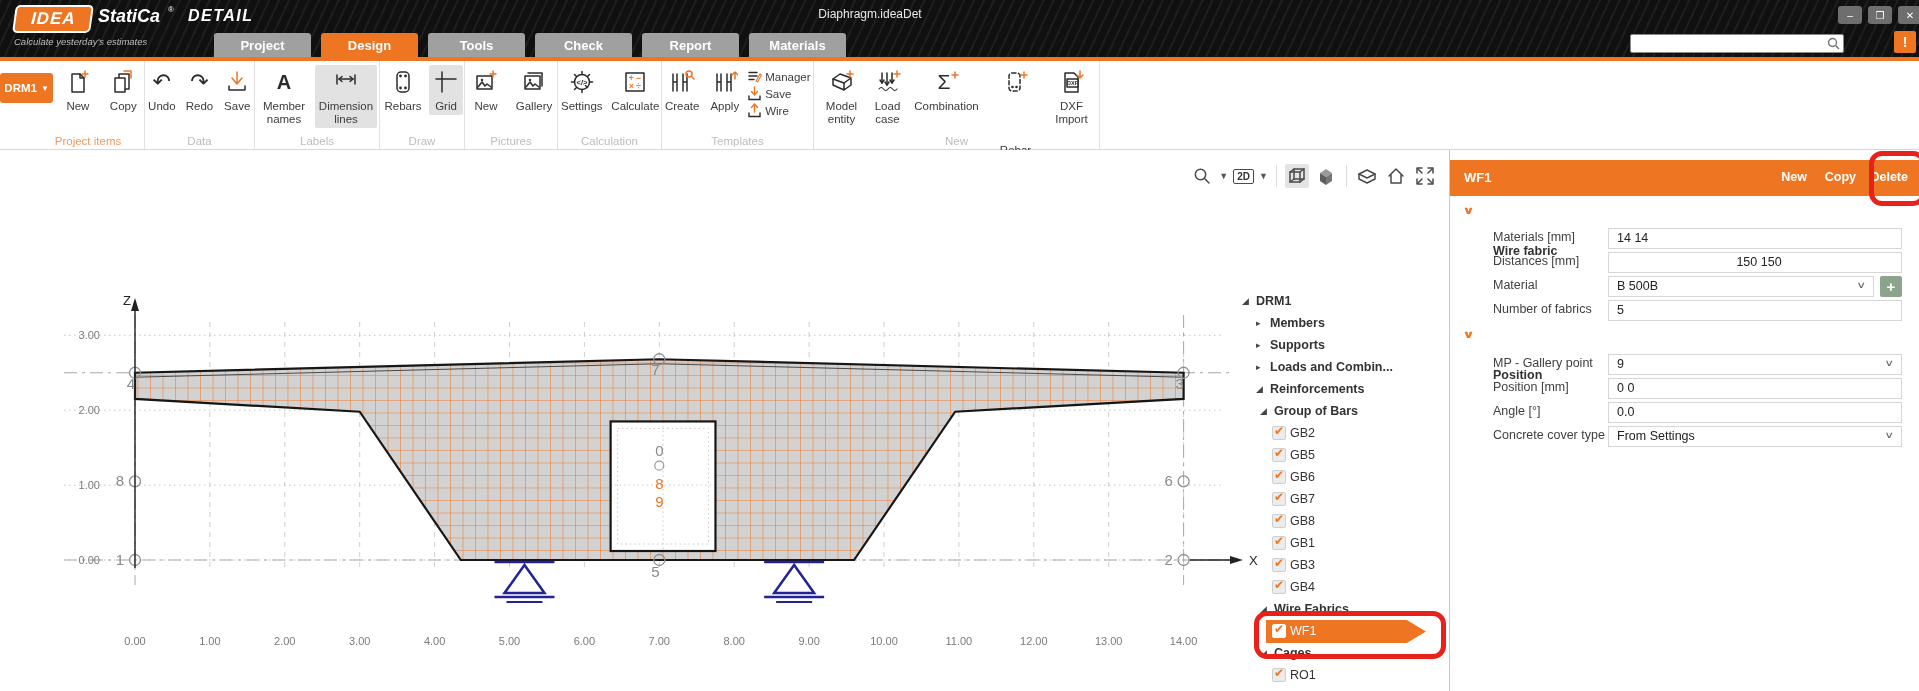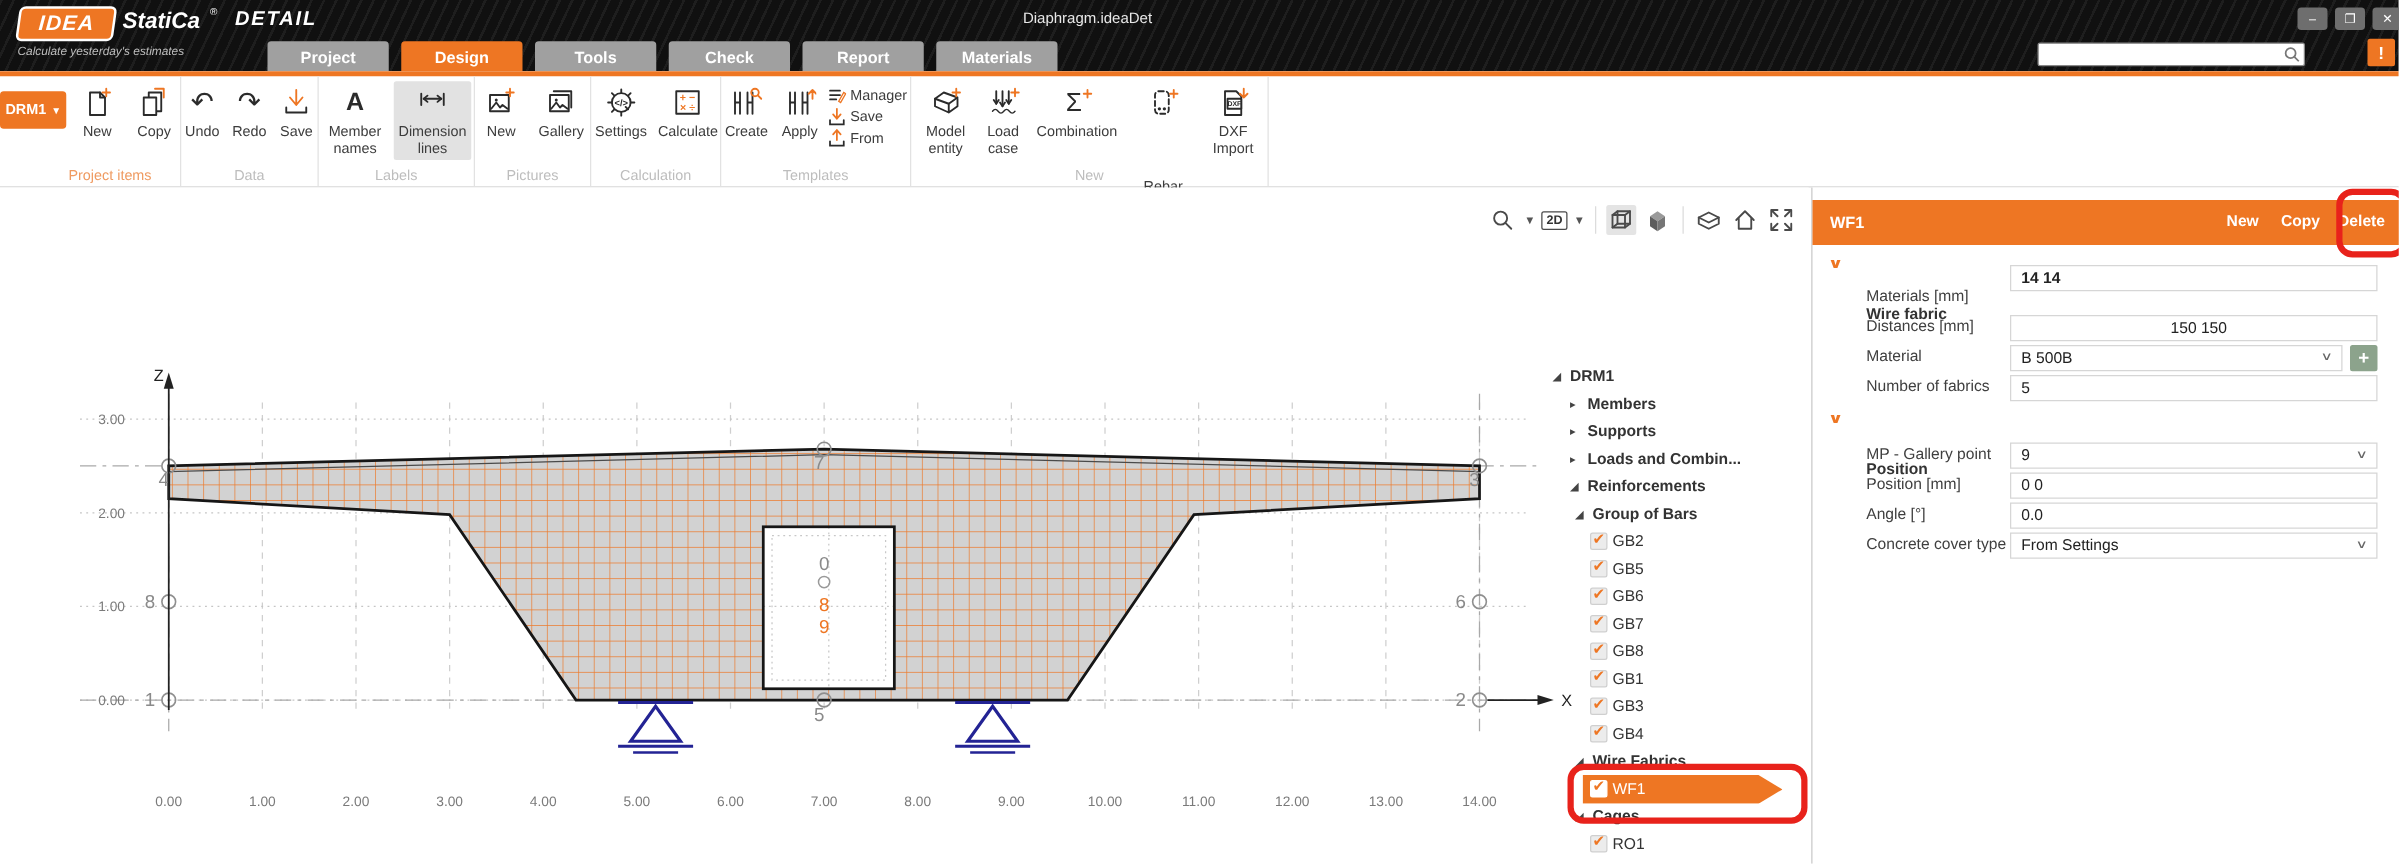--- a/index.html
+++ b/index.html
@@ -191,20 +191,45 @@
               <svg width="26" height="26" viewBox="0 0 26 26">
                 <path d="M4 6v9M22 6v9M6 10h14"></path>
                 <path d="M6 10l3-2.5M6 10l3 2.5M20 10l-3-2.5M20 10l-3 2.5"></path>
               </svg>
             </div>
             <div class="lbl">Dimension<br>lines</div>
           </div>
         </div>
         <div class="glabel">Labels</div>
       </div>
+      <div class="rgroup" style="width: 85px;">
+        <div class="ritems">
+          <div class="ritem" style="width: 42px;">
+            <div class="ic">
+              <svg width="26" height="26" viewBox="0 0 26 26">
+                <rect x="7" y="3" width="12" height="20" rx="4"></rect>
+                <circle cx="10.5" cy="7" r="1.4" fill="#2b2b2b" stroke="none"></circle>
+                <circle cx="15.5" cy="7" r="1.4" fill="#2b2b2b" stroke="none"></circle>
+                <circle cx="10.5" cy="19" r="1.4" fill="#2b2b2b" stroke="none"></circle>
+                <circle cx="15.5" cy="19" r="1.4" fill="#2b2b2b" stroke="none"></circle>
+              </svg>
+            </div>
+            <div class="lbl">Rebars</div>
+          </div>
+          <div class="ritem sel" style="width: 32px;">
+            <div class="ic">
+              <svg width="26" height="26" viewBox="0 0 26 26">
+                <path d="M3 10h20M9 3v20"></path>
+              </svg>
+            </div>
+            <div class="lbl">Grid</div>
+          </div>
+        </div>
+        <div class="glabel">Draw</div>
+      </div>
       <div class="rgroup" style="width: 93px;">
         <div class="ritems">
           <div class="ritem">
             <div class="ic">
               <svg width="26" height="26" viewBox="0 0 26 26">
                 <rect x="4" y="7" width="15" height="13"></rect>
                 <path d="M5 18l4-5 3 4 2-2 4 3"></path>
                 <circle cx="9" cy="11" r="1.2" fill="#2b2b2b" stroke="none"></circle>
                 <path class="o" d="M20 2v6M17 5h6"></path>
               </svg>
@@ -284,21 +309,21 @@
                 <path class="o" d="M7.5 1v7M4.5 5.5l3 3.5 3-3.5"></path>
                 <path d="M2 10v3.5h11V10"></path>
               </svg>
               <span>Save</span>
             </div>
             <div class="stackrow">
               <svg width="15" height="15" viewBox="0 0 15 15">
                 <path class="o" d="M7.5 9V2M4.5 4.5l3-3.5 3 3.5"></path>
                 <path d="M2 10v3.5h11V10"></path>
               </svg>
-              <span>From</span>
+              <span>Wire</span>
             </div>
           </div>
         </div>
         <div class="glabel">Templates</div>
       </div>
       <div class="rgroup" style="width: 286px;">
         <div class="ritems">
           <div class="ritem" style="width: 44px;">
             <div class="ic">
               <svg width="26" height="26" viewBox="0 0 26 26">
@@ -600,21 +625,21 @@
     <span id="ptitle">WF1</span>
     <span class="pact" id="act-new">New</span>
     <span class="pact" id="act-copy">Copy</span>
     <span class="pact" id="act-delete">Delete</span>
   </div>
   <div class="annot" style="left:419px;top:1px;width:47px;height:45px;"></div>
   <div id="prows">
       <span class="sechev" style="top: 54px;">∨</span>
       <div class="sechead" style="top: 54px;">Wire fabric</div>
       <div class="prow-label" style="top: 80px;">Materials [mm]</div>
-      <div class="pfield" style="top: 62px; font-weight: bold;"><span>14 14</span></div>
+      <div class="pfield" style="top: 78px;"><span>14 14</span></div>
       <div class="prow-label" style="top: 104px;">Distances [mm]</div>
       <div class="pfield" style="top: 102px; text-align: center;"><span>150 150</span></div>
       <div class="prow-label" style="top: 128px;">Material</div>
       <div class="pfield" style="top: 126px; width: 266px;"><span>B 500B</span><span class="chev">∨</span></div>
       <div class="plus-btn" style="top: 126px;">+</div>
       <div class="prow-label" style="top: 152px;">Number of fabrics</div>
       <div class="pfield" style="top: 150px;"><span>5</span></div>
       <span class="sechev" style="top: 178px;">∨</span>
       <div class="sechead" style="top: 178px;">Position</div>
       <div class="prow-label" style="top: 206px;">MP - Gallery point</div>

